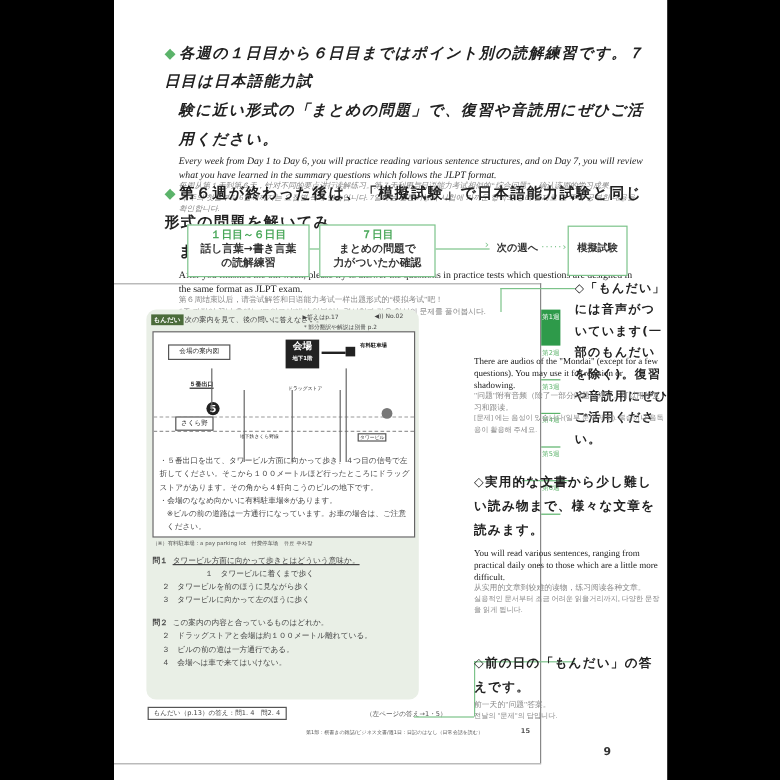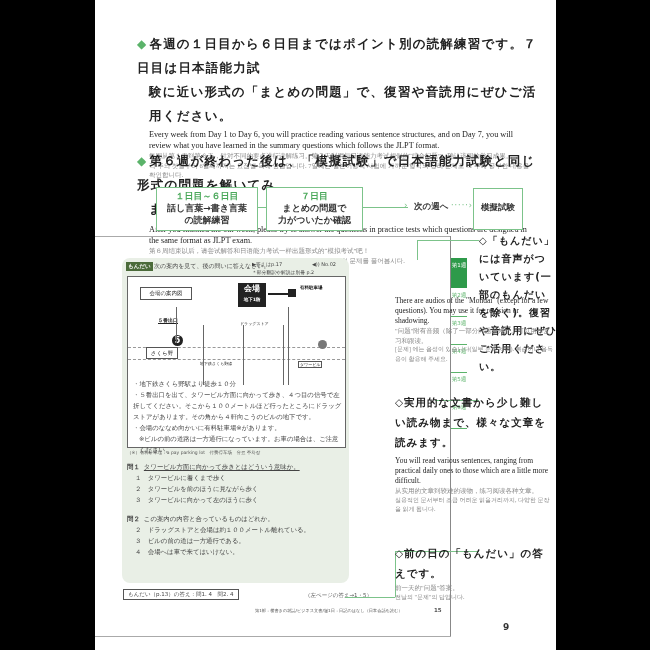--- a/index.html
+++ b/index.html
@@ -18,21 +18,21 @@
   .mapbox{position:absolute;left:5px;top:18px;width:217px;height:170px;background:#fff;border:1px solid #666;}
   .q{font-size:6.4px;color:#444;line-height:11px;}
   .side-tab{position:absolute;left:356px;width:16px;font-size:5.5px;text-align:center;color:#5bb36a;line-height:7px;border-bottom:1px solid #5bb36a;}
   .note-head{font-size:10.5px;font-weight:bold;color:#222;letter-spacing:1px;line-height:20px;}
 </style>
 </head>
 <body>
 
 <div class="page">
 
-  <div class="abs" style="left:42px;top:32px;width:400px;">
+  <div class="abs" style="left:42px;top:32px;width:400px;font-style:italic;">
     <div class="jp-lead"><span class="diamond-fill">◆</span><span>各週の１日目から６日目まではポイント別の読解練習です。７日目は日本語能力試</span></div>
     <div class="jp-lead" style="padding-left:12px;">験に近い形式の「まとめの問題」で、復習や音読用にぜひご活用ください。</div>
     <div class="en" style="padding-left:12px;margin-top:2px;">Every week from Day 1 to Day 6, you will practice reading various sentence structures, and on Day 7, you will review what you have learned in the summary questions which follows the JLPT format.</div>
     <div class="zh" style="padding-left:12px;">每周从第１天到第６天，针对不同的要点进行读解练习。第７天利用与日语能力考试相似的“综合问题”，确认该周的学习成果。</div>
     <div class="ko" style="padding-left:12px;">각 주의 첫날부터 6일째까지는 요점별 독해 연습입니다. 7일째는 일본어능력 시험에 가까운 형식의 정리 문제로 그 주에 공부한 내용을 확인합니다.</div>
   </div>
 
   <div class="abs" style="left:42px;top:110px;width:400px;margin-top:39px;">
     <div class="jp-lead"><span class="diamond-fill">◆</span><span>第６週が終わった後は、「模擬試験」で日本語能力試験と同じ形式の問題を解いてみ</span></div>
     <div class="jp-lead" style="padding-left:12px;">ましょう。</div>
@@ -88,32 +88,31 @@
       <div class="abs" style="left:44px;top:58px;width:11px;height:11px;border-radius:50%;background:#222;color:#fff;font-size:8px;font-weight:bold;text-align:center;line-height:11px;">5</div>
       <div class="abs" style="left:72px;top:84px;font-size:4px;">地下鉄さくら野線</div>
       <div class="abs" style="left:190px;top:63px;width:9px;height:9px;border-radius:50%;background:#777;"></div>
       <div class="abs" style="left:170px;top:84px;font-size:4px;border:1px solid #555;padding:0 1px;">タワービル</div>
       <div class="abs" style="left:48px;top:30px;width:1px;height:36px;background:#666;"></div>
       <div class="abs" style="left:75px;top:48px;width:1px;height:60px;background:#666;"></div>
       <div class="abs" style="left:115px;top:48px;width:1px;height:60px;background:#666;"></div>
       <div class="abs" style="left:155px;top:48px;width:1px;height:60px;background:#666;"></div>
       <div class="abs" style="left:160px;top:30px;width:1px;height:78px;background:#666;"></div>
       <div class="abs" style="left:5px;top:102px;width:210px;">
-        <div class="q">・地下鉄さくら野駅より徒歩１０分</div>
         <div class="q">・５番出口を出て、タワービル方面に向かって歩き、４つ目の信号で左折してください。そこから１００メートルほど行ったところにドラッグストアがあります。その角から４軒向こうのビルの地下です。</div>
         <div class="q">・会場のななめ向かいに有料駐車場※があります。</div>
         <div class="q" style="padding-left:6px;">※ビルの前の道路は一方通行になっています。お車の場合は、ご注意ください。</div>
       </div>
     </div>
 
     <div class="abs" style="left:5px;top:192px;font-size:4.5px;color:#555;">（※）有料駐車場：a pay parking lot　付费停车场　유료 주차장</div>
 
     <div class="abs" style="left:5px;top:204px;width:215px;">
       <div class="q"><b>問１</b>&nbsp;&nbsp;<span style="text-decoration:underline;">タワービル方面に向かって歩きとはどういう意味か。</span></div>
-      <div class="q" style="padding-left:8px;">１　タワービルに着くまで歩く</div>
+      <div class="q" style="padding-left:8px;margin-left:36px;">１　タワービルに着くまで歩く</div>
       <div class="q" style="padding-left:8px;">２　タワービルを前のほうに見ながら歩く</div>
       <div class="q" style="padding-left:8px;">３　タワービルに向かって左のほうに歩く</div>
     </div>
 
     <div class="abs" style="left:5px;top:256px;width:215px;">
       <div class="q"><b>問２</b>&nbsp;&nbsp;<span>この案内の内容と合っているものはどれか。</span></div>
       <div class="q" style="padding-left:8px;">２　ドラッグストアと会場は約１００メートル離れている。</div>
       <div class="q" style="padding-left:8px;">３　ビルの前の道は一方通行である。</div>
       <div class="q" style="padding-left:8px;">４　会場へは車で来てはいけない。</div>
     </div>

